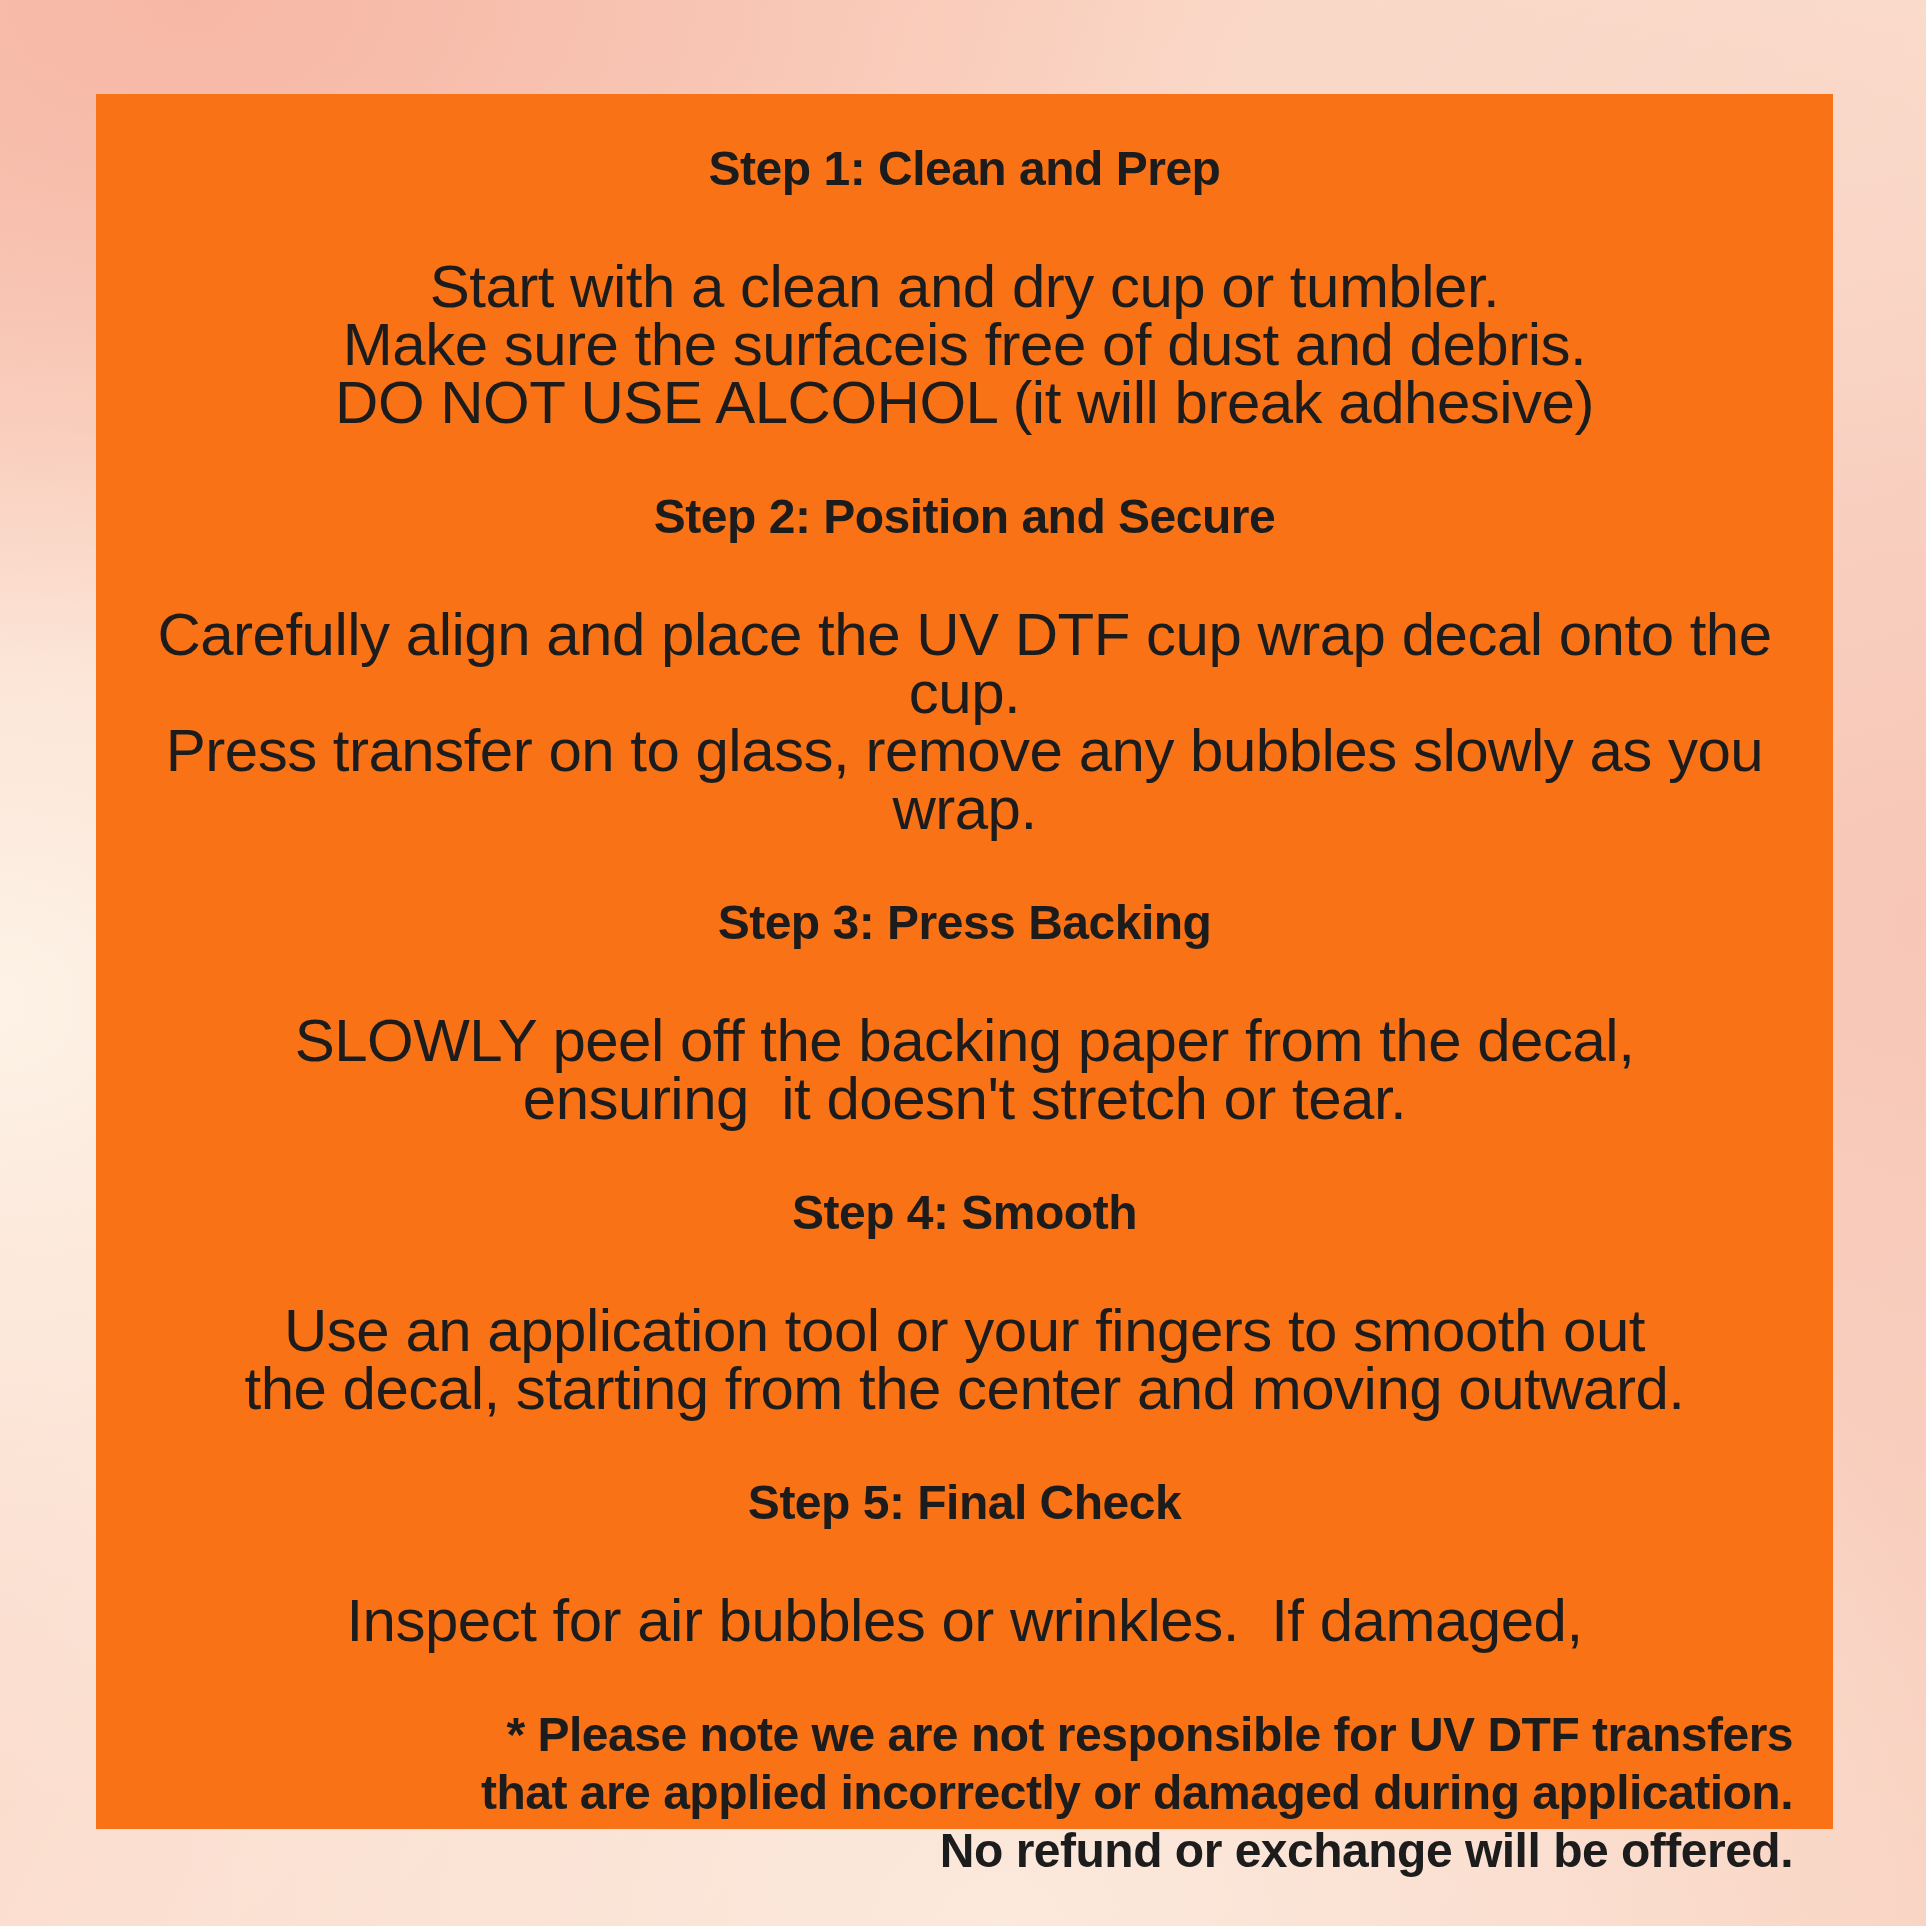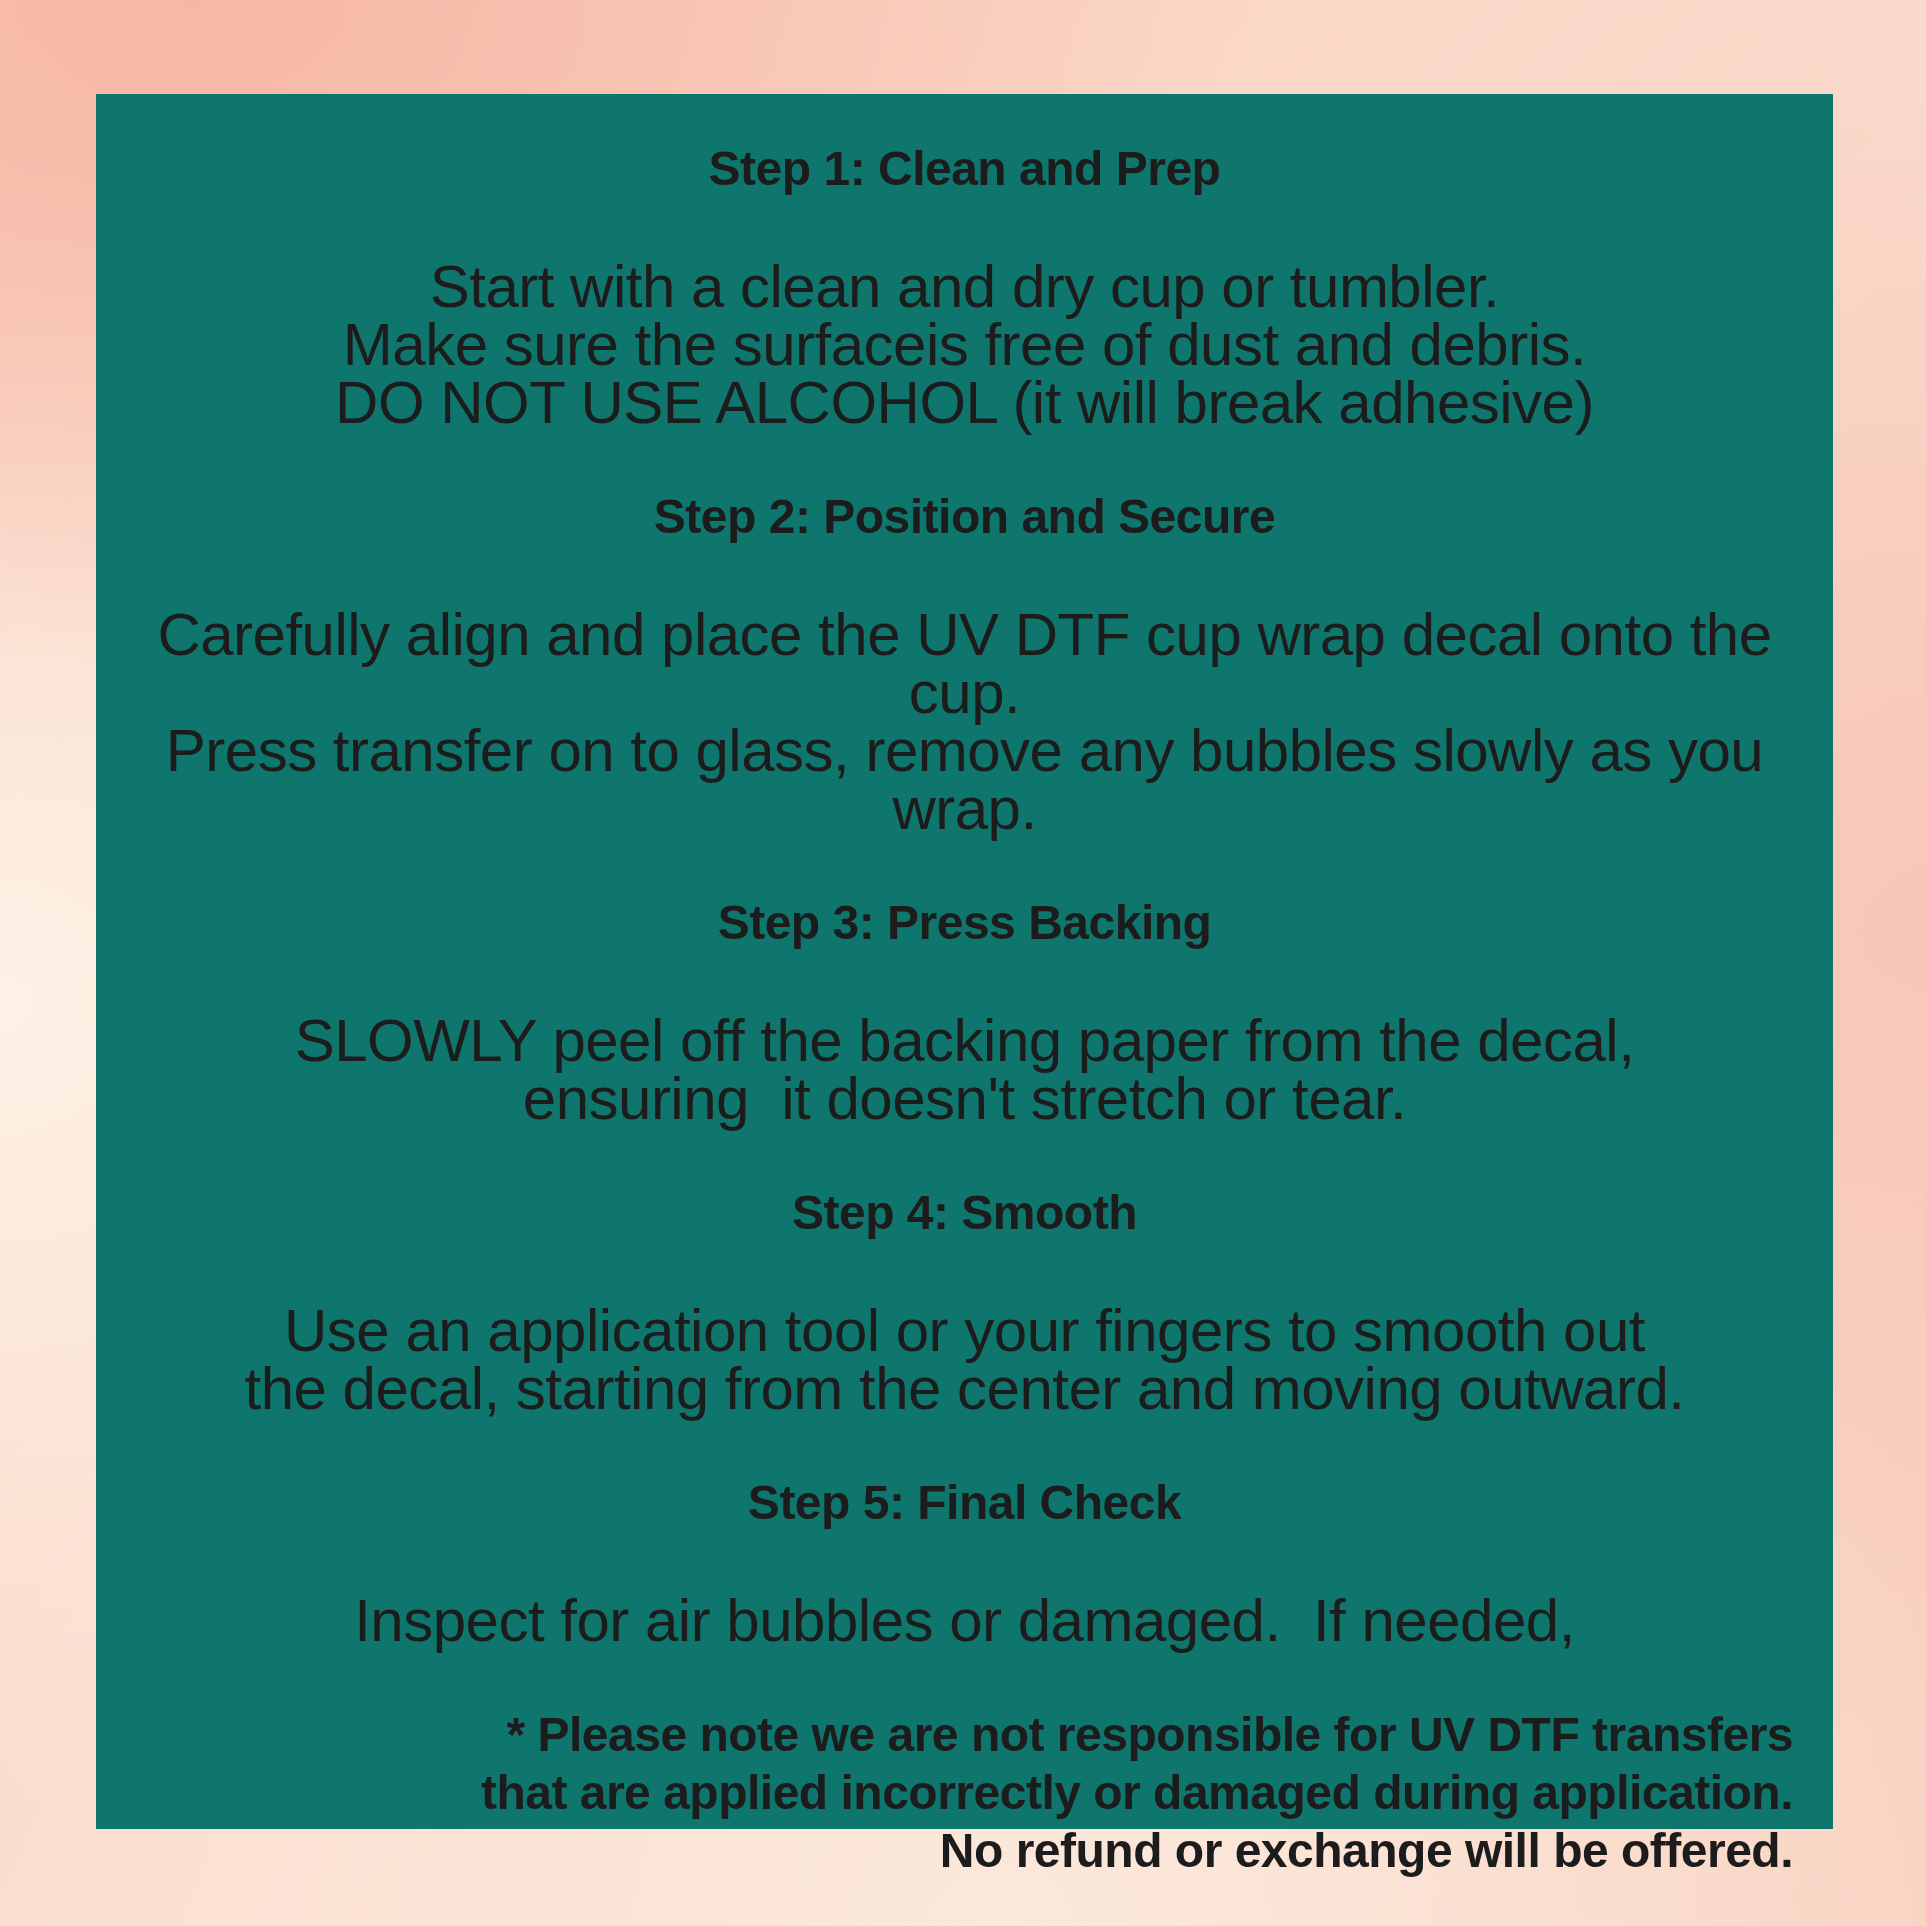--- a/index.html
+++ b/index.html
@@ -20,21 +20,21 @@
       radial-gradient(60% 55% at 100% 48%, #f7c6b6 0%, rgba(247,198,182,0) 100%),
       linear-gradient(135deg, #f9cdbb 0%, #fbdfd0 55%, #f9d2c1 100%);
   }
 
   .card {
     position: absolute;
     left: 96px;
     top: 94px;
     width: 1737px;
     height: 1735px;
-    background: #0f766e;
+    background: #f97316;
     padding: 46px 40px 0 40px;
     text-align: center;
     color: #1c1c1c;
   }
 
   .step-title {
     font-size: 48px;
     line-height: 58px;
     font-weight: 700;
     letter-spacing: -0.5px;
@@ -90,21 +90,21 @@
   </div>
 
   <h2 class="step-title">Step 4: Smooth</h2>
   <div class="step-body">
     <span class="line">Use an application tool or your fingers to smooth out</span>
     <span class="line">the decal, starting from the center and moving outward.</span>
   </div>
 
   <h2 class="step-title">Step 5: Final Check</h2>
   <div class="step-body">
-    <span class="line">Inspect for air bubbles or damaged.  If needed,</span>
+    <span class="line">Inspect for air bubbles or wrinkles.  If damaged,</span>
   </div>
 
   <div class="step-body disclaimer">
     <span class="line">* Please note we are not responsible for UV DTF transfers</span>
     <span class="line">that are applied incorrectly or damaged during application.</span>
     <span class="line">No refund or exchange will be offered.</span>
   </div>
 
 </div>
 

